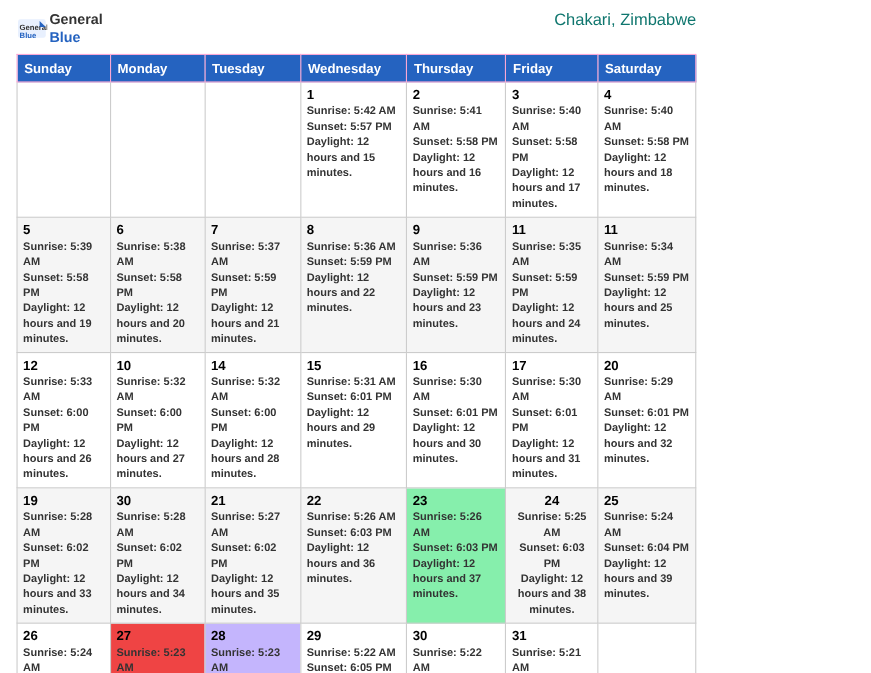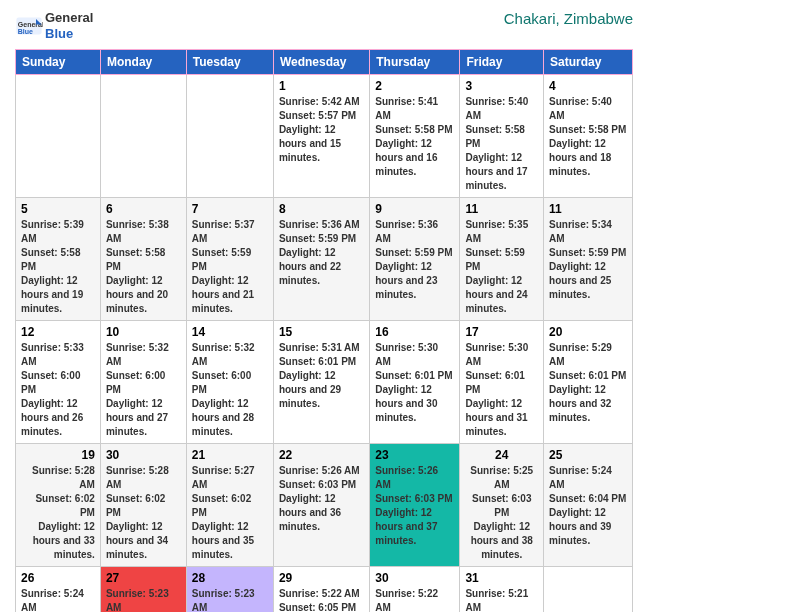--- a/index.html
+++ b/index.html
@@ -195,37 +195,37 @@
           <td style="background: rgb(255, 255, 255);">
             <span class="day-num">17</span>
             <div class="day-info">Sunrise: 5:30 AM<br>Sunset: 6:01 PM<br>Daylight: 12 hours and 31 minutes.</div>
           </td>
           <td style="background: rgb(255, 255, 255);">
             <span class="day-num">20</span>
             <div class="day-info">Sunrise: 5:29 AM<br>Sunset: 6:01 PM<br>Daylight: 12 hours and 32 minutes.</div>
           </td>
         </tr>
         <tr>
-          <td style="background: rgb(245, 245, 245); text-align: right;">
+          <td style="background: rgb(245, 245, 245);">
             <span class="day-num">19</span>
             <div class="day-info">Sunrise: 5:28 AM<br>Sunset: 6:02 PM<br>Daylight: 12 hours and 33 minutes.</div>
           </td>
           <td style="background: rgb(245, 245, 245);">
             <span class="day-num">30</span>
             <div class="day-info">Sunrise: 5:28 AM<br>Sunset: 6:02 PM<br>Daylight: 12 hours and 34 minutes.</div>
           </td>
           <td style="background: rgb(245, 245, 245);">
             <span class="day-num">21</span>
             <div class="day-info">Sunrise: 5:27 AM<br>Sunset: 6:02 PM<br>Daylight: 12 hours and 35 minutes.</div>
           </td>
           <td style="background: rgb(245, 245, 245);">
             <span class="day-num">22</span>
             <div class="day-info">Sunrise: 5:26 AM<br>Sunset: 6:03 PM<br>Daylight: 12 hours and 36 minutes.</div>
           </td>
-          <td style="background: #14b8a6;">
+          <td style="background: #86efac;">
             <span class="day-num">23</span>
             <div class="day-info">Sunrise: 5:26 AM<br>Sunset: 6:03 PM<br>Daylight: 12 hours and 37 minutes.</div>
           </td>
           <td style="background: rgb(245, 245, 245); text-align: center;">
             <span class="day-num">24</span>
             <div class="day-info">Sunrise: 5:25 AM<br>Sunset: 6:03 PM<br>Daylight: 12 hours and 38 minutes.</div>
           </td>
           <td style="background: rgb(245, 245, 245);">
             <span class="day-num">25</span>
             <div class="day-info">Sunrise: 5:24 AM<br>Sunset: 6:04 PM<br>Daylight: 12 hours and 39 minutes.</div>

